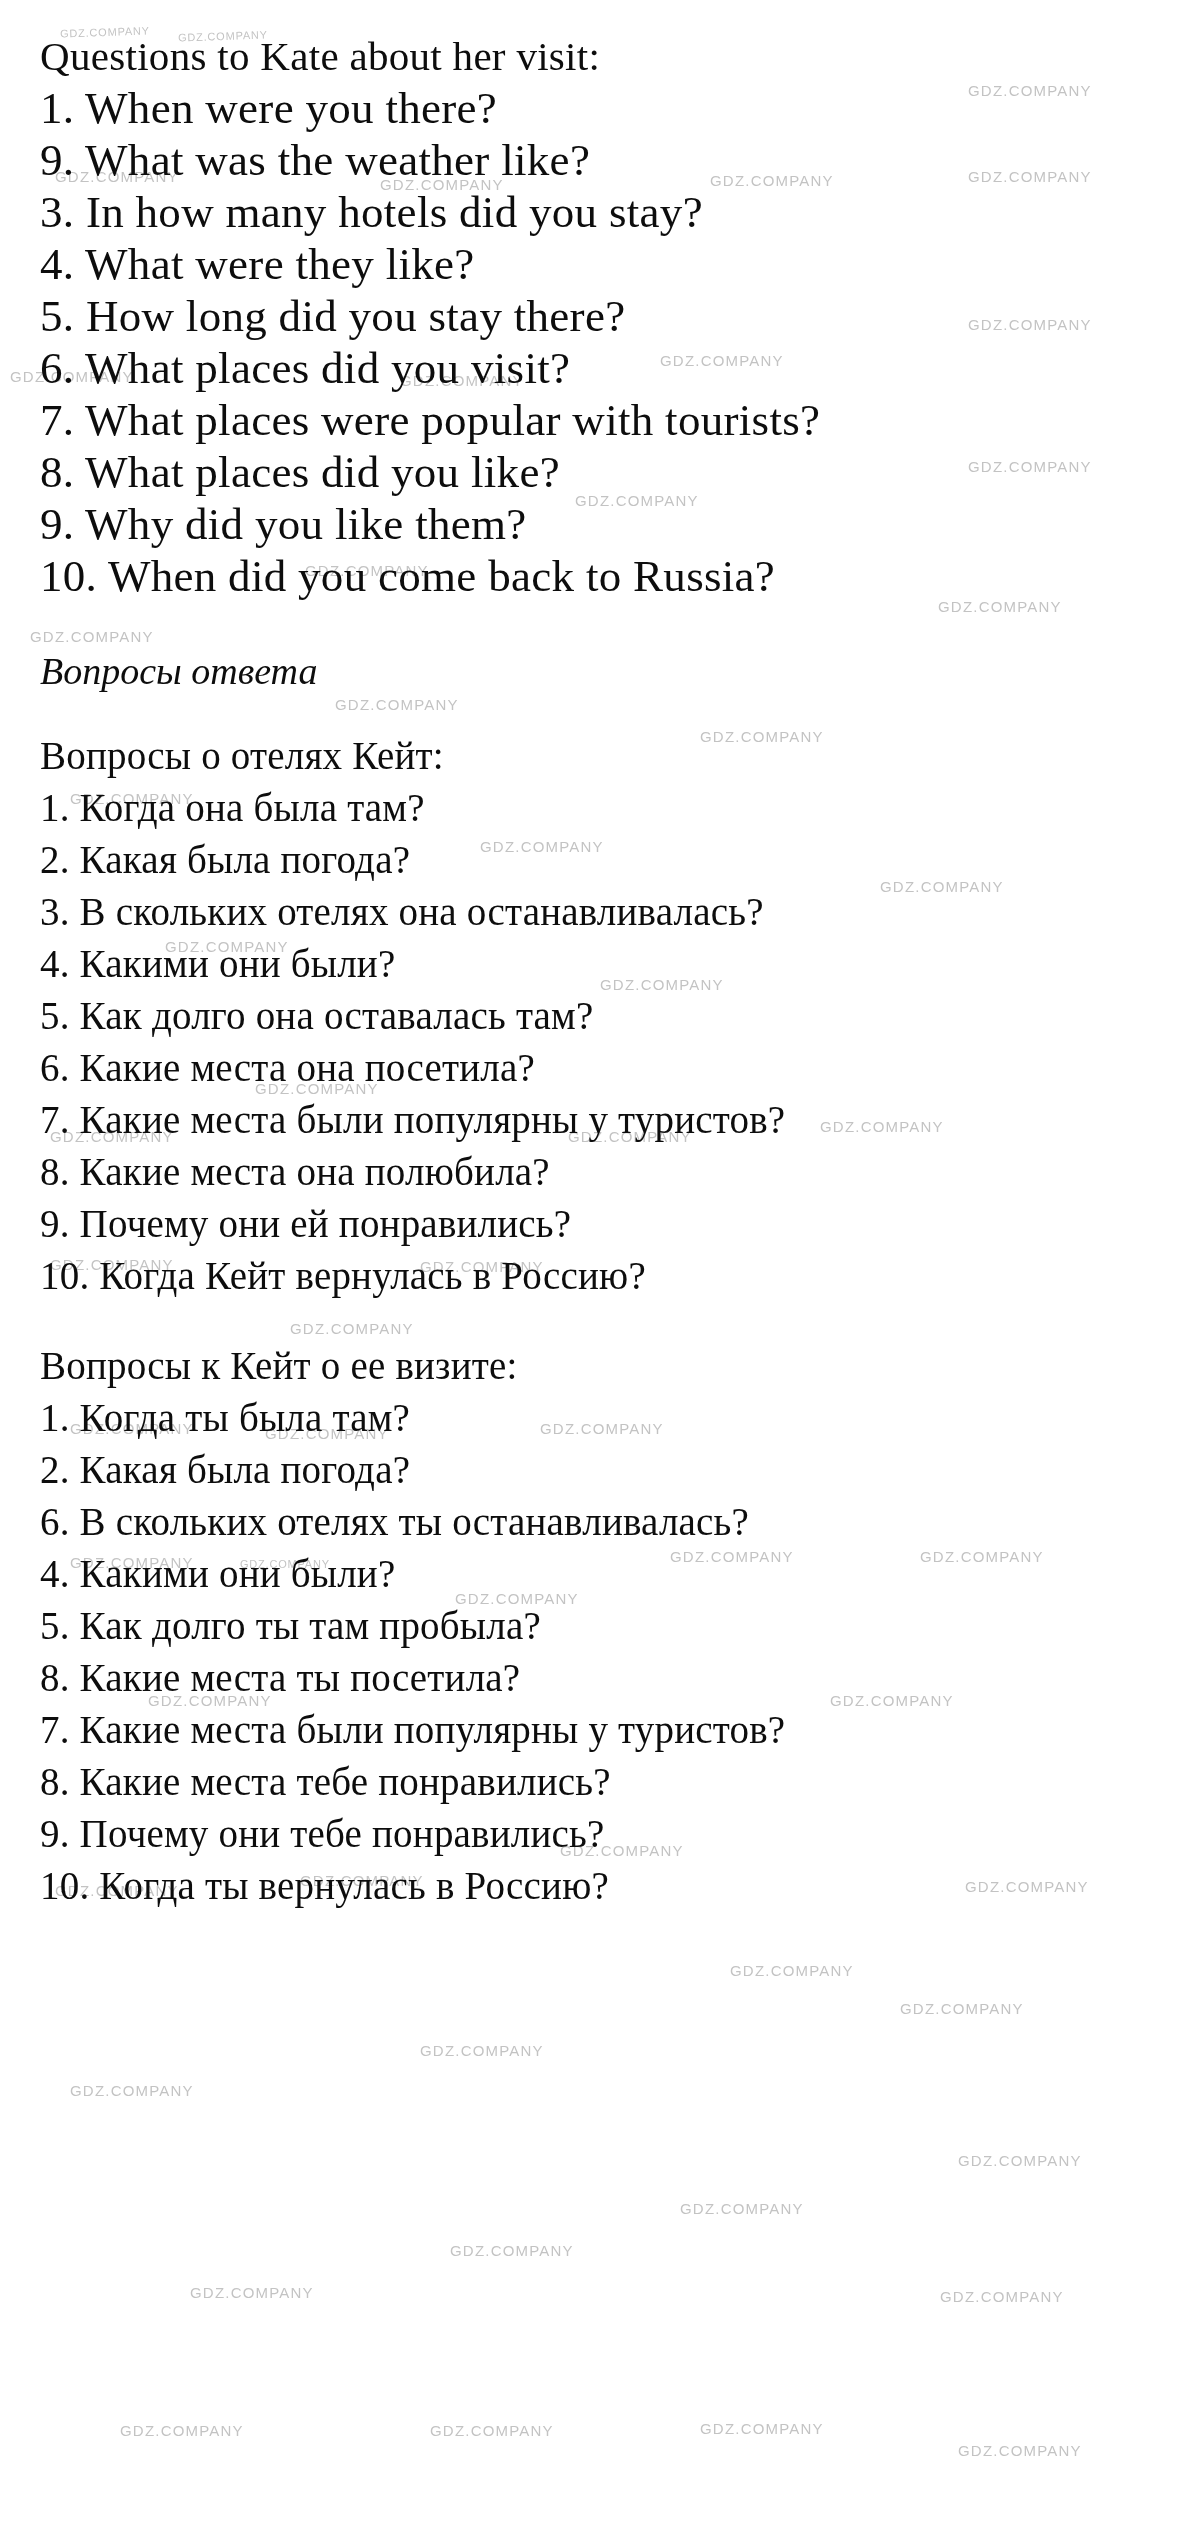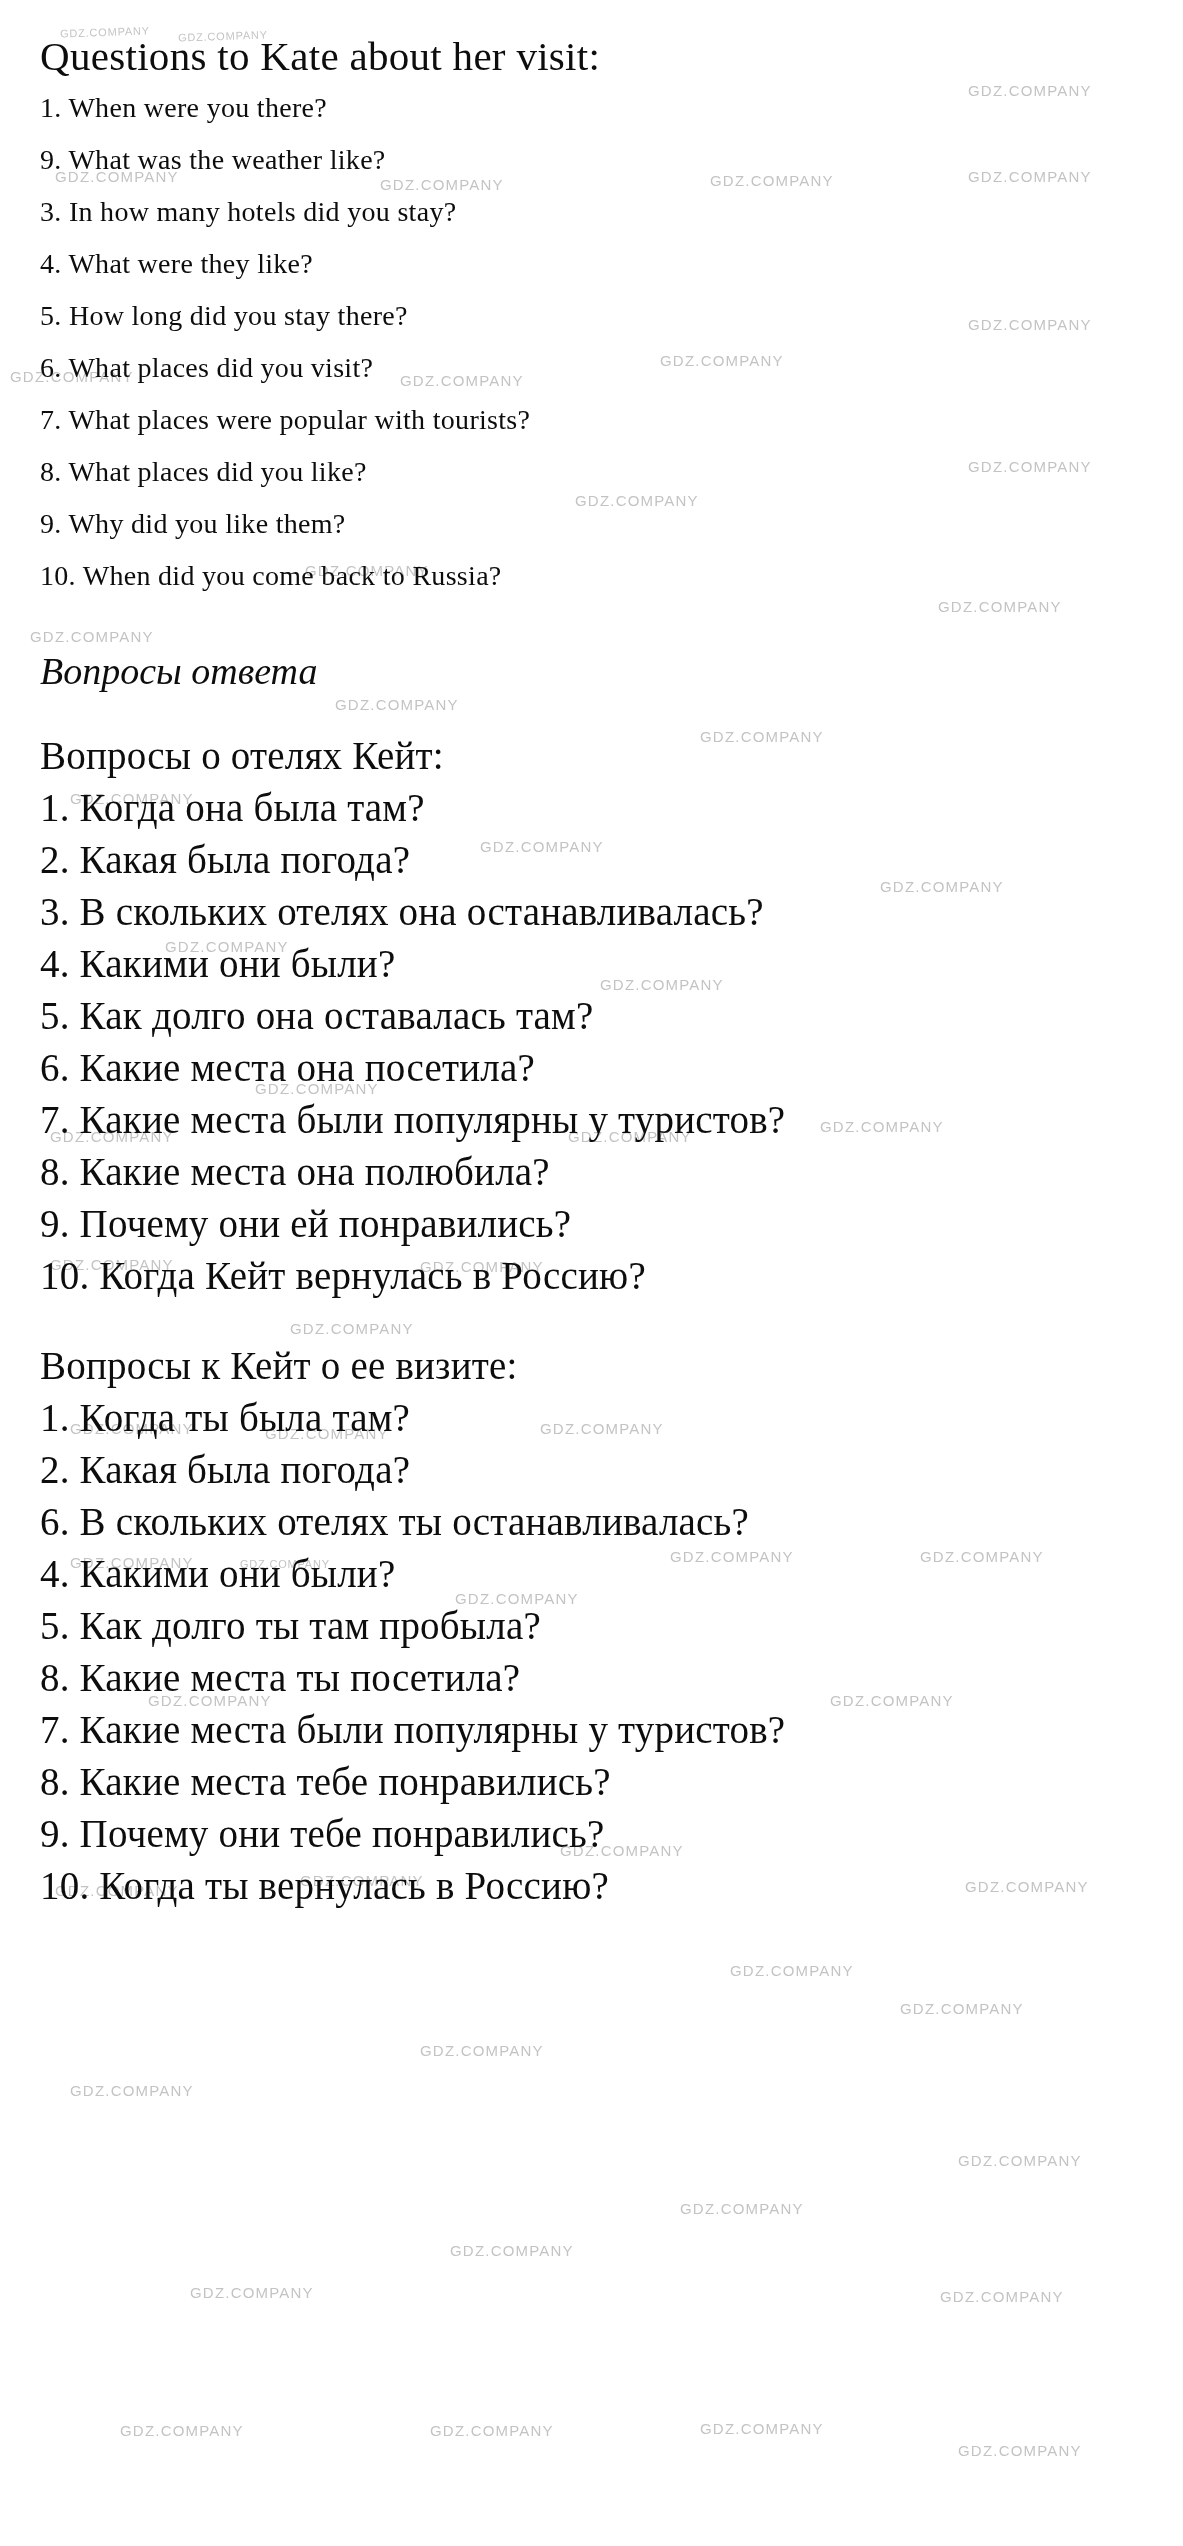--- a/index.html
+++ b/index.html
@@ -21,21 +21,21 @@
     height: 2546px;
     box-sizing: border-box;
     padding: 30px 40px 0 40px;
   }
   .section {
     position: relative;
     z-index: 2;
   }
   .line {
     font-family: "Liberation Serif", serif;
-    font-size: 28px;
+    font-size: 45px;
     line-height: 52px;
     letter-spacing: 0.3px;
     white-space: nowrap;
     color: #0d0d0d;
   }
   .line.head {
     font-size: 41px;
   }
   .line.cyr {
     font-size: 39px;

